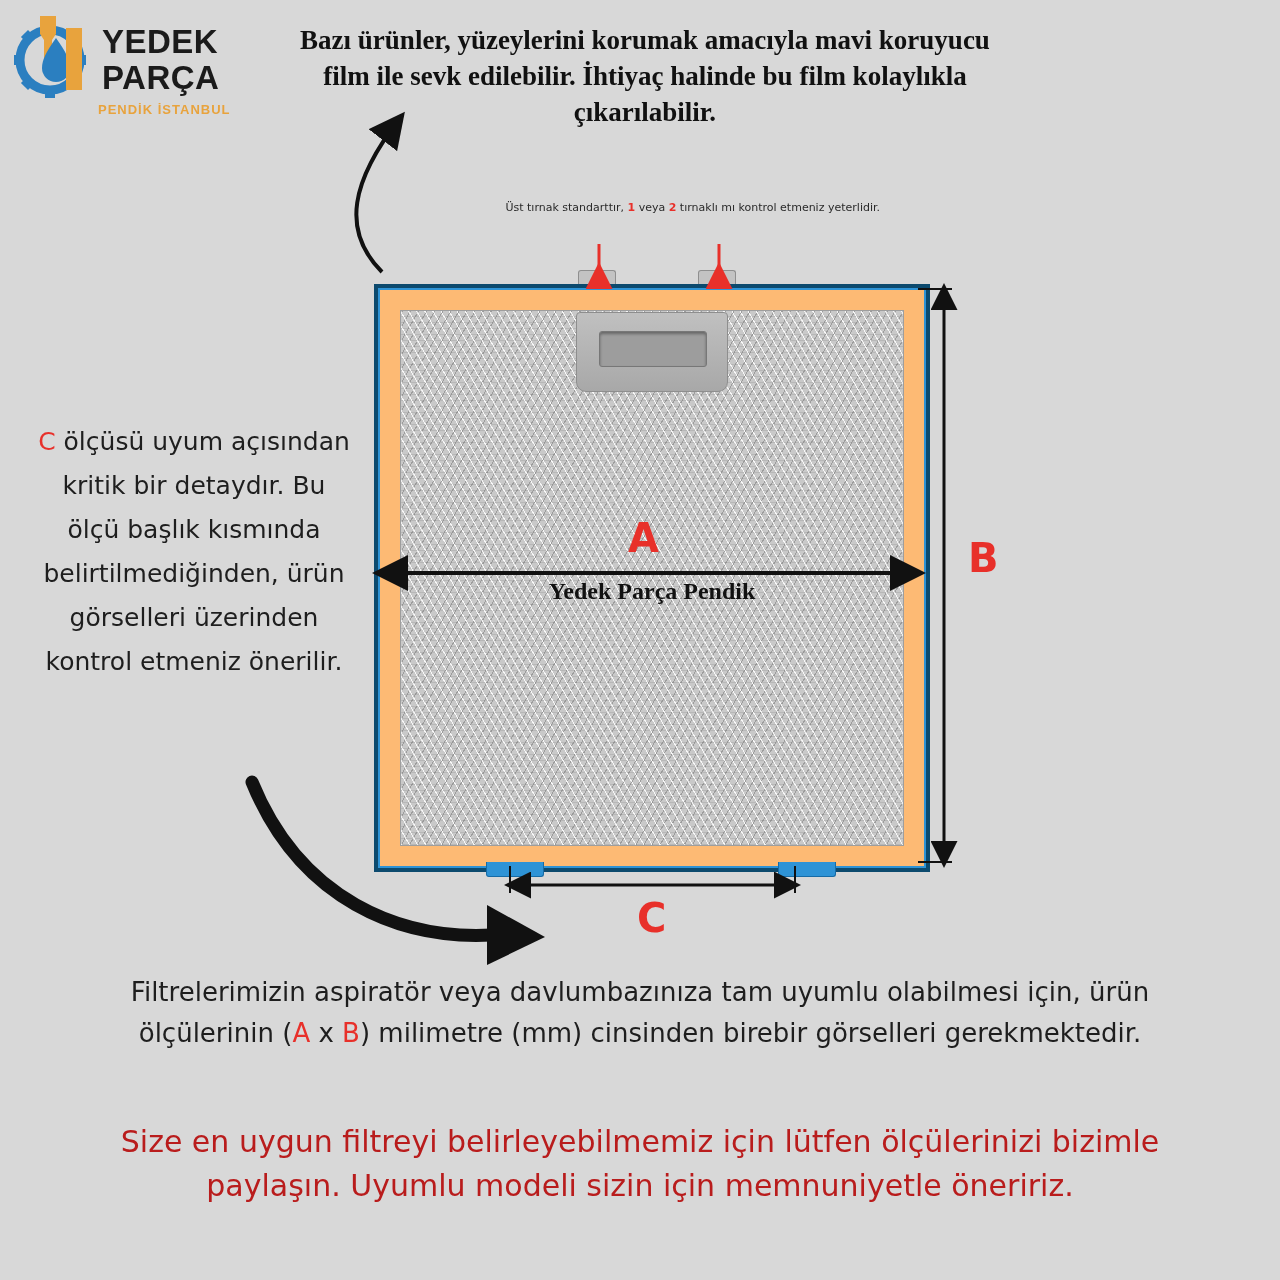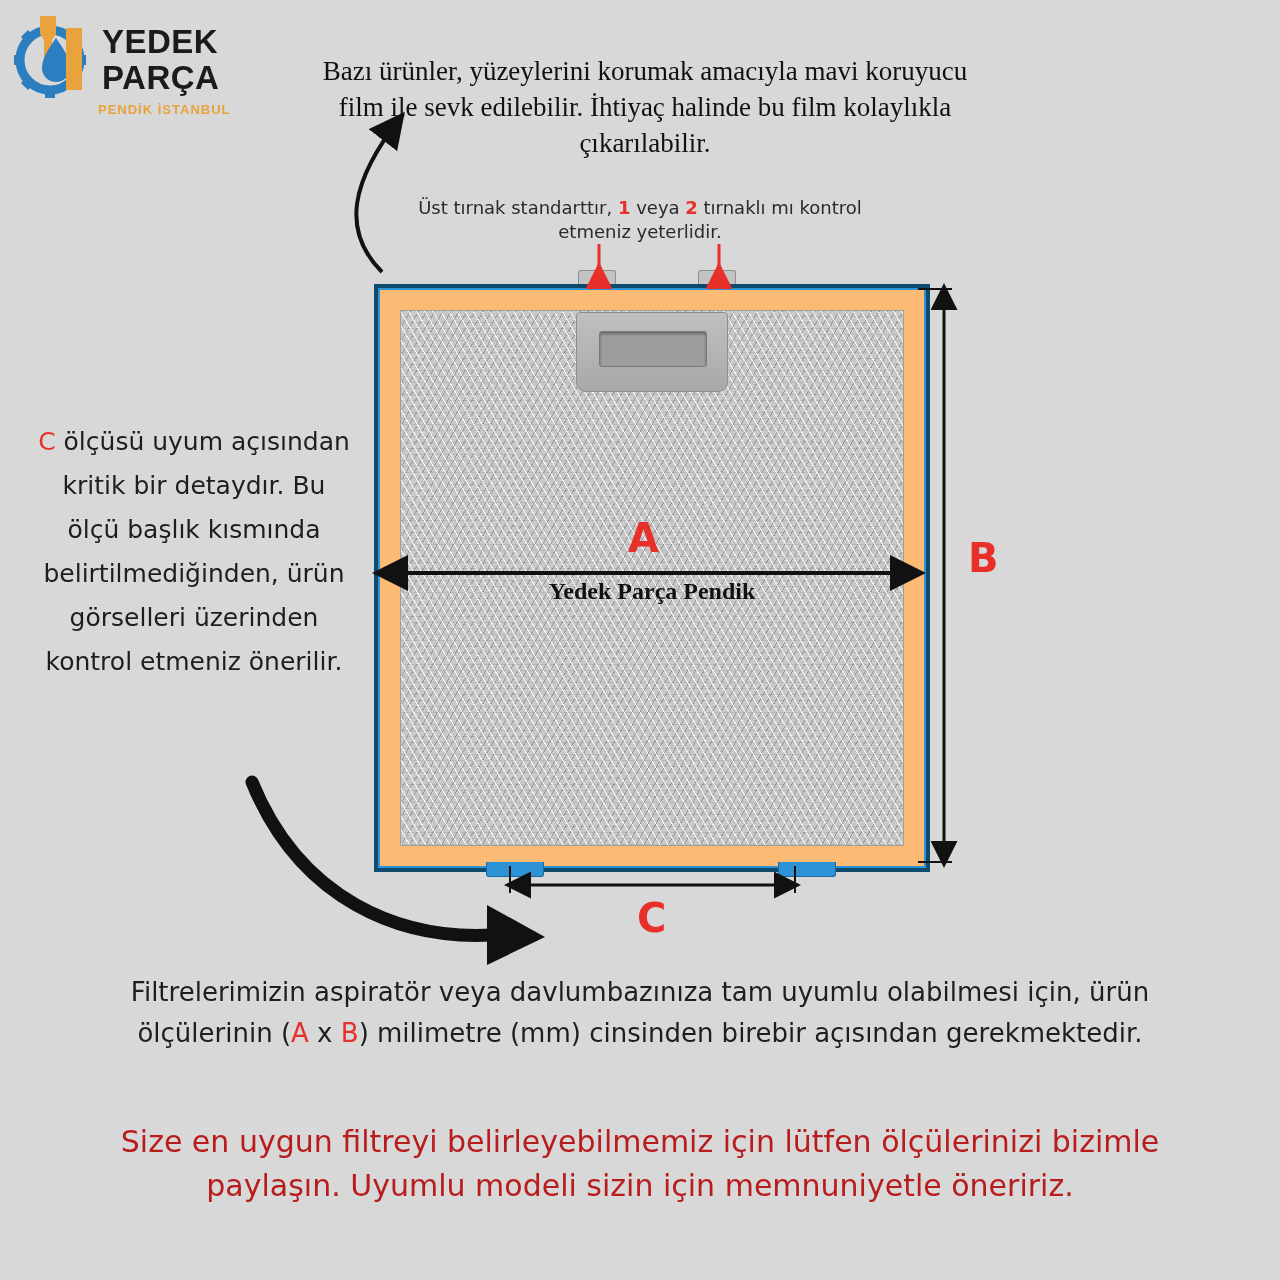--- a/index.html
+++ b/index.html
@@ -26,31 +26,30 @@
     font-family:"Liberation Sans", sans-serif;
     font-weight:bold;font-size:13px;letter-spacing:1px;
     color:#e8a33d;
   }
 
   
   .top-heading{
     position:absolute;left:300px;top:22px;width:690px;
     text-align:center;
     font-family:"Liberation Serif", serif;
-    font-weight:normal;font-size:27px;line-height:36px;
+    font-weight:bold;font-size:27px;line-height:36px;
     color:#111;
-    margin-top:31px;
   }
 
   
   .tirnak-note{
     position:absolute;left:400px;top:196px;width:480px;
-    text-align:center;
-    font-family:"DejaVu Sans", sans-serif;
-    font-size:18px;line-height:24px;color:#2a2a2a;
+    text-align:right;
+    font-family:"DejaVu Sans", sans-serif;
+    font-size:11px;line-height:24px;color:#2a2a2a;
   }
   .tirnak-note .red{color:#e8302a;font-weight:bold;}
 
   
   .left-par{
     position:absolute;left:34px;top:420px;width:320px;
     text-align:center;
     font-family:"DejaVu Sans", sans-serif;
     font-size:25px;line-height:44px;color:#1e1e1e;
   }
@@ -223,18 +222,18 @@
 
     <path d="M252 782 C 300 900, 400 940, 492 935" fill="none" stroke="#111" stroke-width="13" stroke-linecap="round"></path>
     <path d="M487 905 L 545 937 L 487 965 z" fill="#111"></path>
   </svg>
 
   <div class="letter letter-A">A</div>
   <div class="letter letter-B">B</div>
   <div class="letter letter-C">C</div>
 
   <div class="bottom-par">
-    <span>Filtrelerimizin aspiratör veya davlumbazınıza tam uyumlu olabilmesi için, ürün ölçülerinin (</span><span class="red">A</span><span> x </span><span class="red">B</span><span>) milimetre (mm) cinsinden birebir açısından gerekmektedir.</span>
+    <span>Filtrelerimizin aspiratör veya davlumbazınıza tam uyumlu olabilmesi için, ürün ölçülerinin (</span><span class="red">A</span><span> x </span><span class="red">B</span><span>) milimetre (mm) cinsinden birebir görselleri gerekmektedir.</span>
   </div>
 
   <div class="red-close">Size en uygun filtreyi belirleyebilmemiz için lütfen ölçülerinizi bizimle paylaşın. Uyumlu modeli sizin için memnuniyetle öneririz.</div>
 
 </div>
 
 </body></html>

